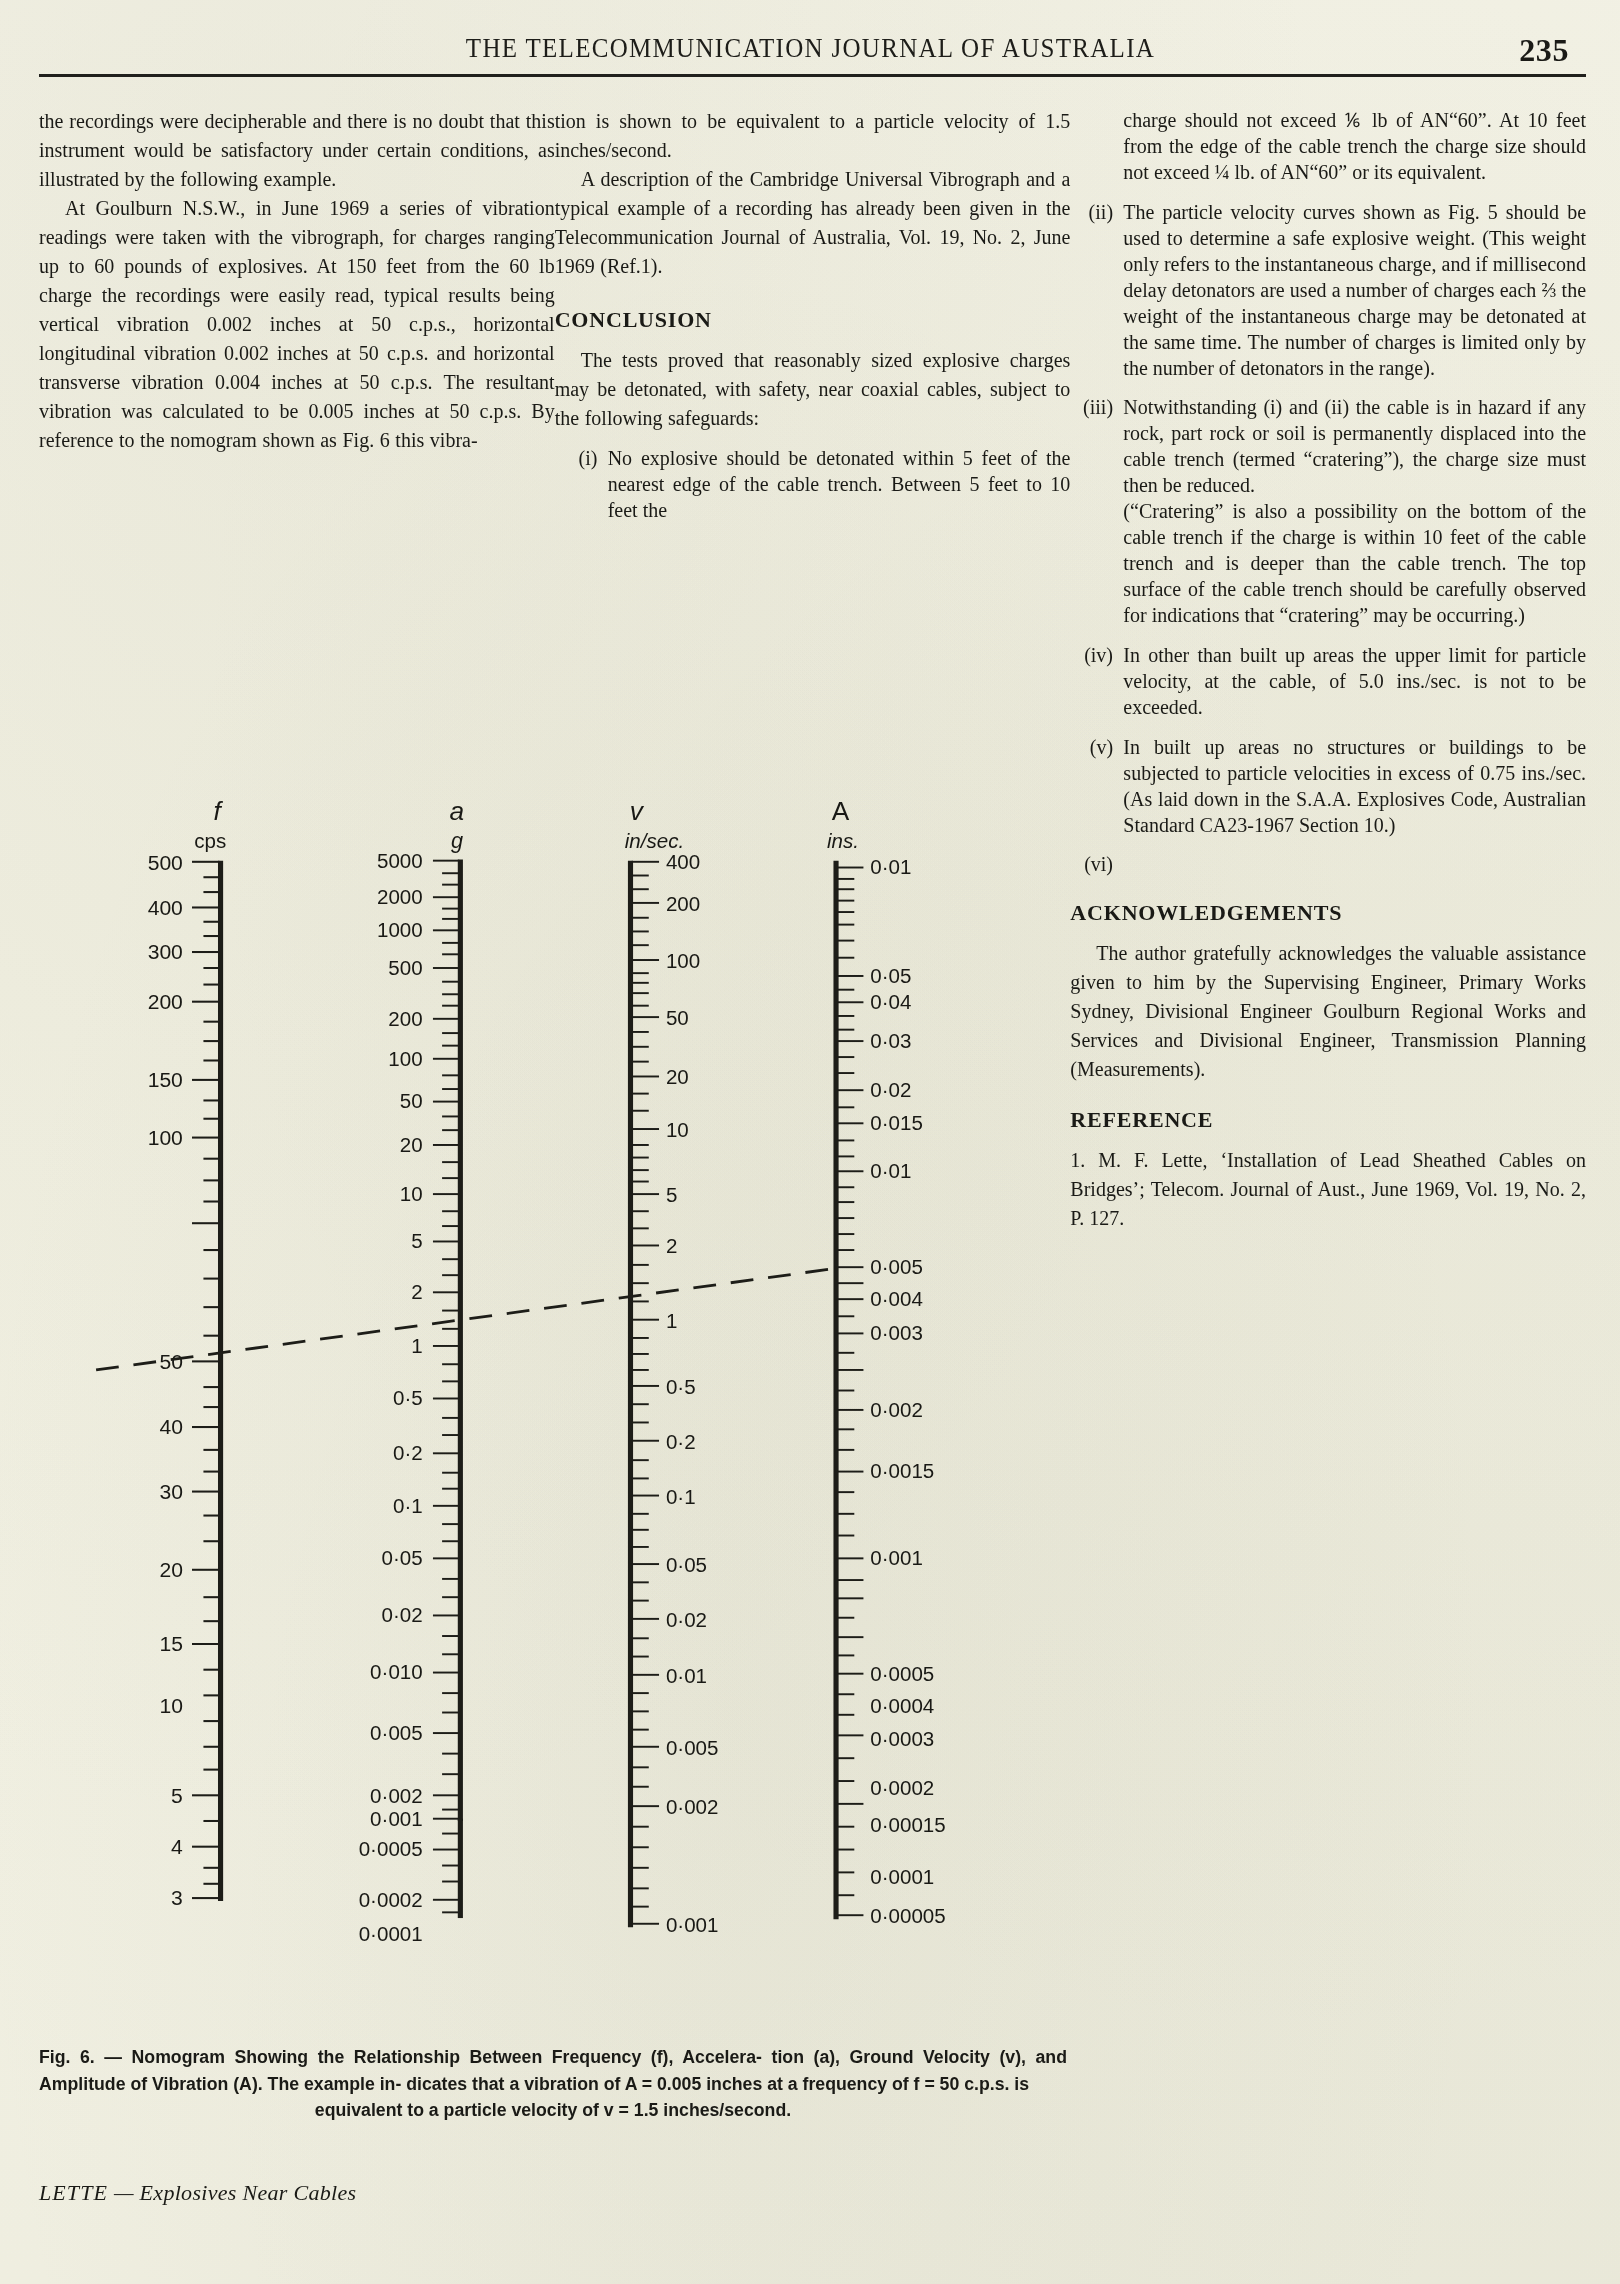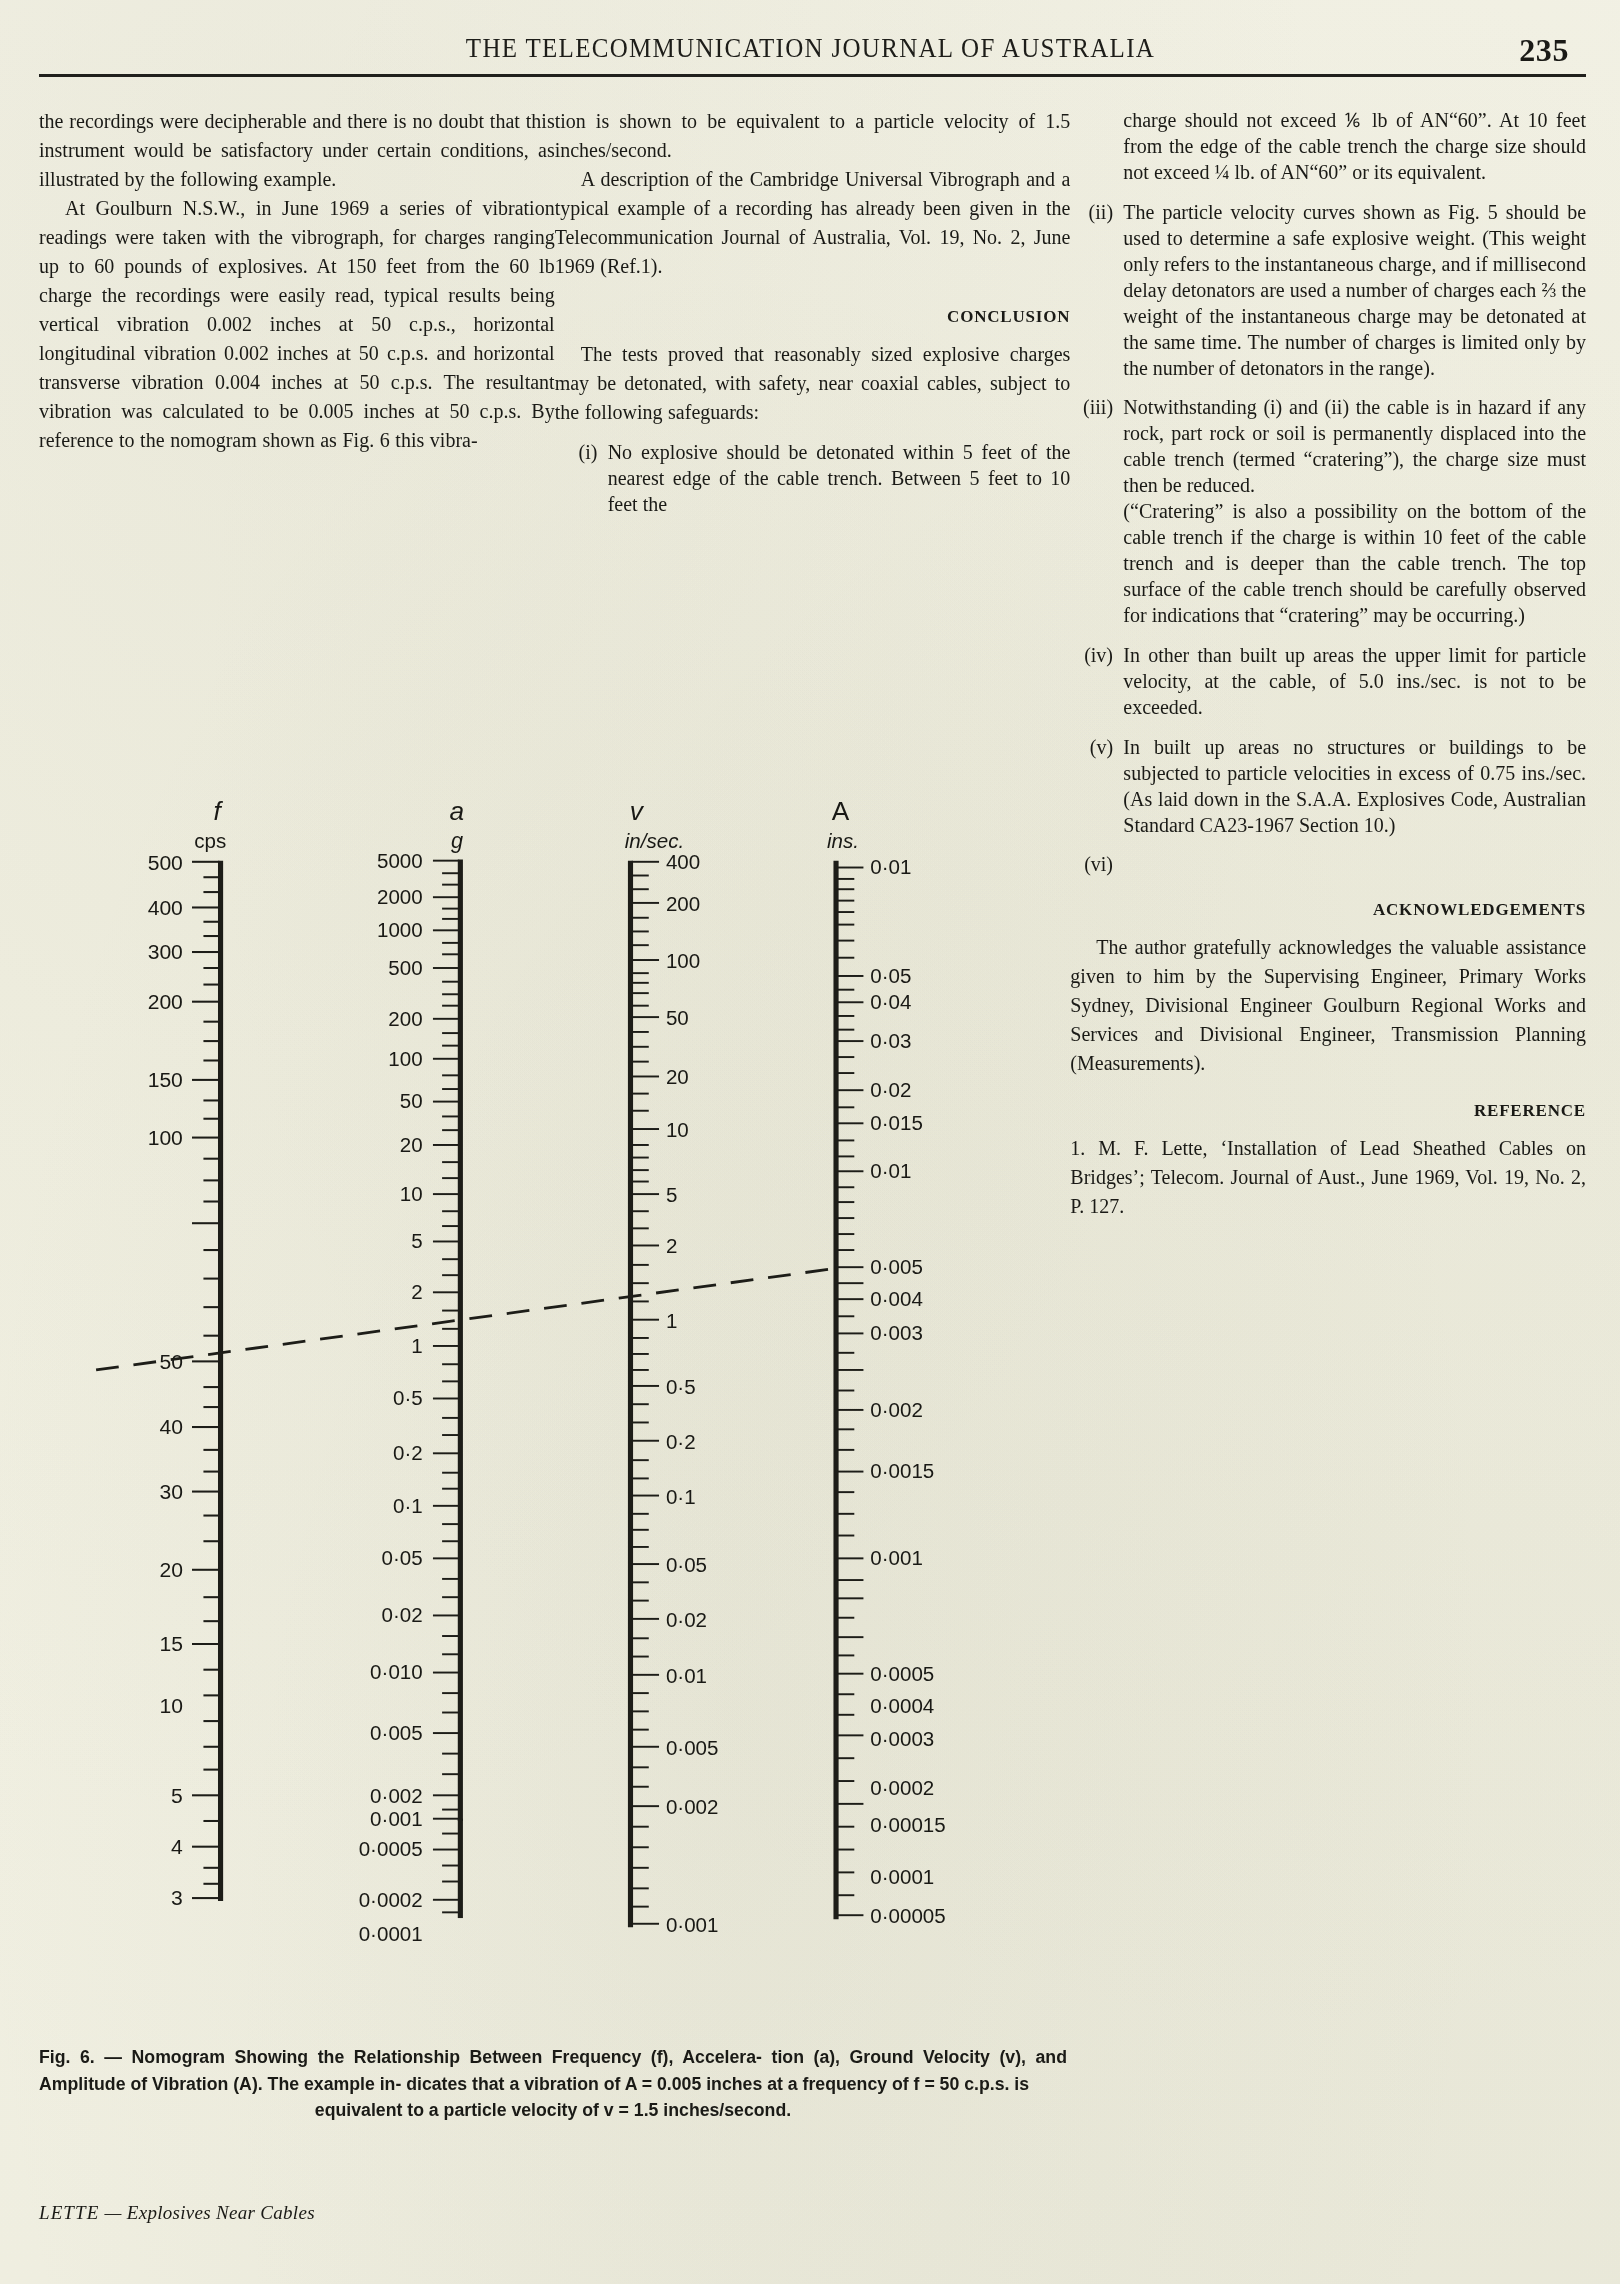--- a/index.html
+++ b/index.html
@@ -59,22 +59,22 @@
     text-align:justify;
     text-indent:26px;
     hyphens:none;
     word-spacing:0.6px;
   }
   p.body.noind{text-indent:0;}
   p.body + p.body{margin-top:0;}
 
   .heading{
     margin:26px 0 12.6px 0;
-    text-align:right;
-    font-size:17px;
+    text-align:left;
+    font-size:22px;
     font-weight:bold;
     letter-spacing:0.8px;
   }
   .heading.tight{margin-top:23px;}
 
   
   .rlist{margin-top:12.6px;}
   .ritem{
     display:flex;
     margin-bottom:13.7px;
@@ -109,23 +109,22 @@
     line-height:25px;
     text-align:justify;
     transform:scaleY(1.06);
     transform-origin:left top;
   }
   .caption .lastline{display:block;text-align:center;}
   .footer-ital{
     position:absolute;left:39px;top:2180px;
     font-family:"Liberation Serif", serif;
     font-style:italic;
-    font-size:19px;
+    font-size:22px;
     letter-spacing:0.3px;
-    margin-top:22px;
   }
   .footer-ital .nm{font-style:italic;letter-spacing:1.1px;}
 
   svg text{
     font-family:"Liberation Sans", sans-serif;
     fill:#191915;
   }
 </style>
 </head>
 <body>

